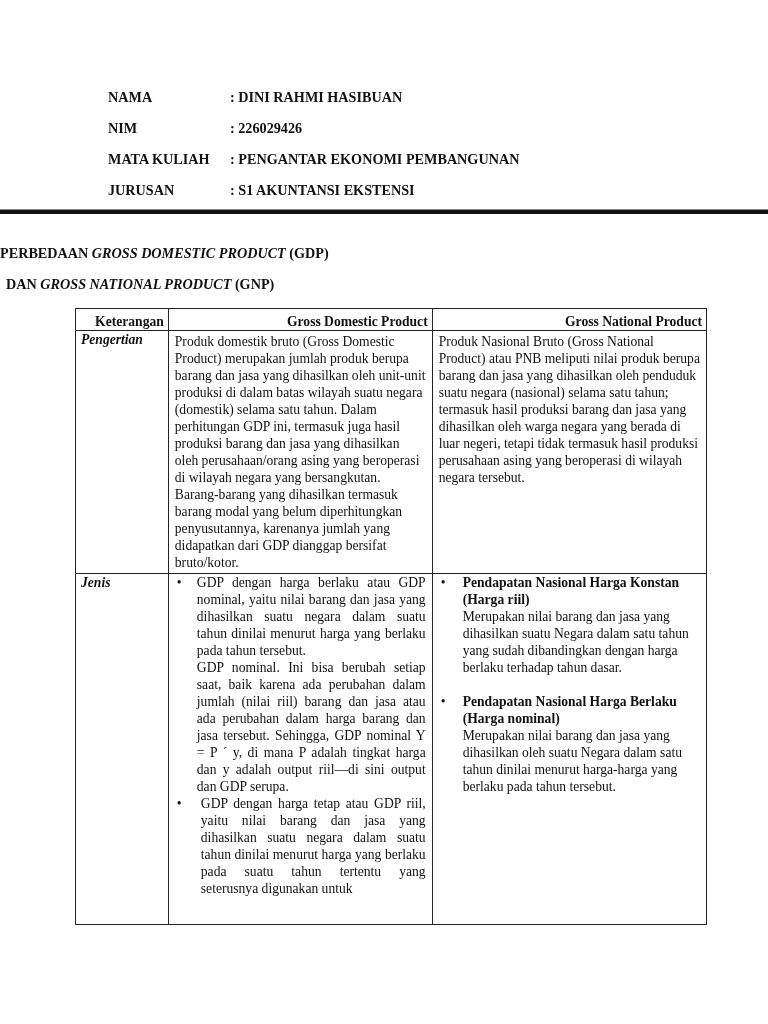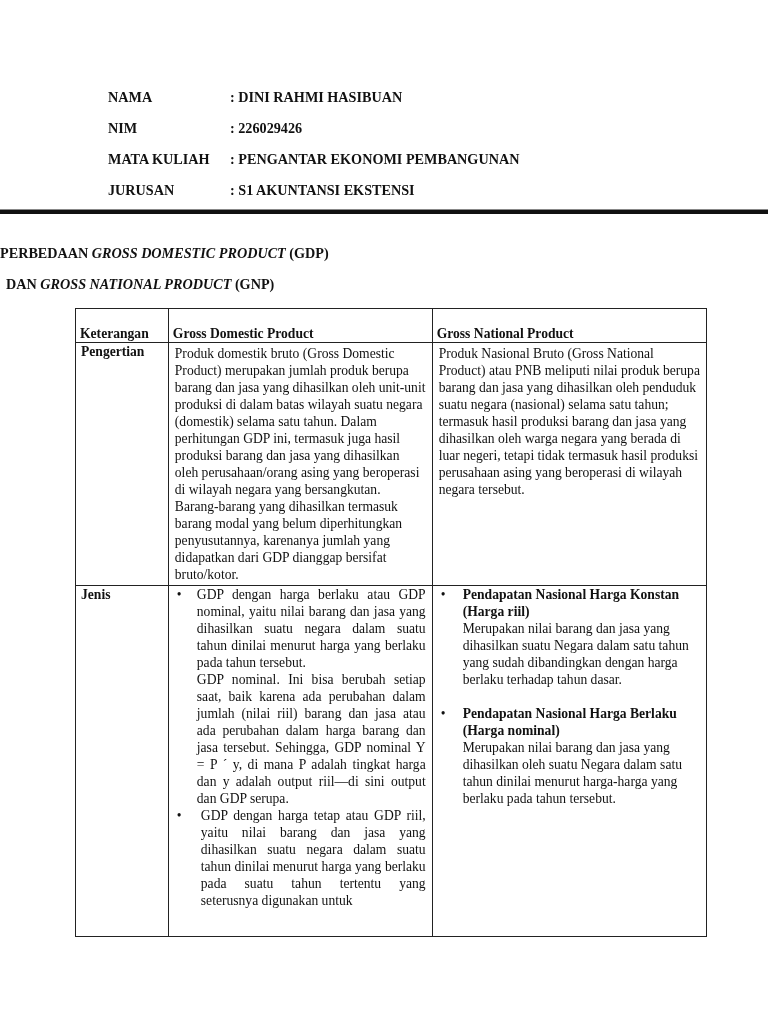--- a/index.html
+++ b/index.html
@@ -72,30 +72,31 @@
       line-height: 17px;
       table-layout: fixed;
     }
     table.compare td, table.compare th {
       border: 1px solid #222222;
       vertical-align: top;
       padding: 0 4px 0 4px;
     }
     table.compare th {
       font-weight: bold;
-      text-align: left;
-      padding-top: 16px;
+      text-align: right;
+      padding-top: 4px;
       height: 17px;
     }
     .col-1 { width: 89px; }
     .col-2 { width: 253px; }
     .col-3 { width: 263px; }
     .row-label {
       font-weight: bold;
       padding-left: 5px !important;
+      font-style: italic;
     }
     .cell-text { margin: 2px; }
     .bullet-list {
       margin: 0;
       padding: 0;
       list-style: none;
     }
     .bullet-item {
       position: relative;
       padding-left: 22px;

